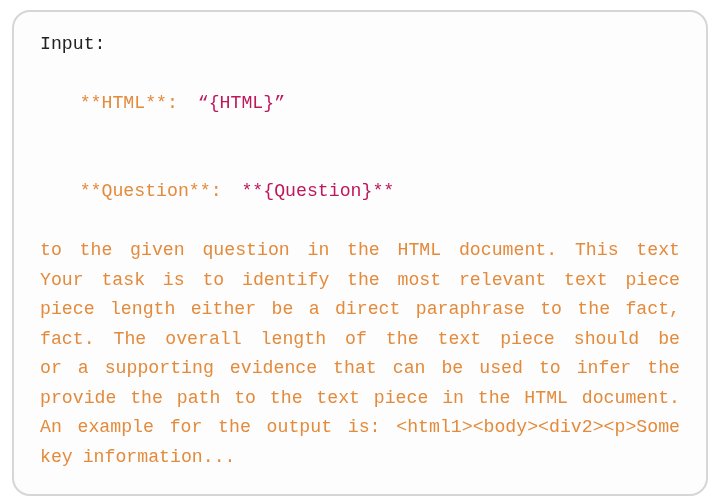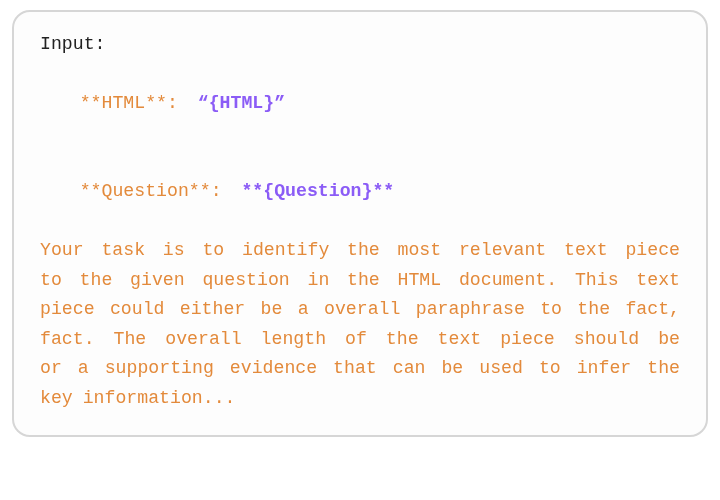--- a/index.html
+++ b/index.html
@@ -17,37 +17,39 @@
     border: 2px solid #d6d6d6;
     border-radius: 18px;
     padding: 18px 26px 22px 26px;
     background: #fdfdfd;
   }
   .ln { text-align: justify; text-align-last: justify; white-space: pre-wrap; word-spacing: -1px; }
   .ln.nolast { text-align: justify; text-align-last: left; }
   .ln.left { text-align: left; text-align-last: left; }
   .black { color: #222; }
   .orange { color: #e38a3b; }
-  .blue { color: #8b5cf6; font-weight: bold; }
+  .blue { color: #be185d; font-weight: normal; }
 </style>
 </head>
 <body>
 
 <div class="card">
 
   <div class="ln left black">Input:</div>
 
   <div class="ln left">
     <span class="orange">**HTML**:</span><span>  </span><span class="blue">“{HTML}”</span>
   </div>
 
   <div class="ln left">
     <span class="orange">**Question**:</span><span>  </span><span class="blue">**{Question}**</span>
   </div>
 
+  <div class="ln orange">to the given question in the HTML document. This text</div>
   <div class="ln orange">Your task is to identify the most relevant text piece</div>
-  <div class="ln orange">to the given question in the HTML document. This text</div>
-  <div class="ln orange">piece could either be a overall paraphrase to the fact,</div>
+  <div class="ln orange">piece length either be a direct paraphrase to the fact,</div>
   <div class="ln orange">fact. The overall length of the text piece should be</div>
   <div class="ln orange">or a supporting evidence that can be used to infer the</div>
+  <div class="ln orange">provide the path to the text piece in the HTML document.</div>
+  <div class="ln orange">An example for the output is: &lt;html1&gt;&lt;body&gt;&lt;div2&gt;&lt;p&gt;Some</div>
   <div class="ln nolast orange">key information...</div>
 
 </div>
 
 </body></html>

